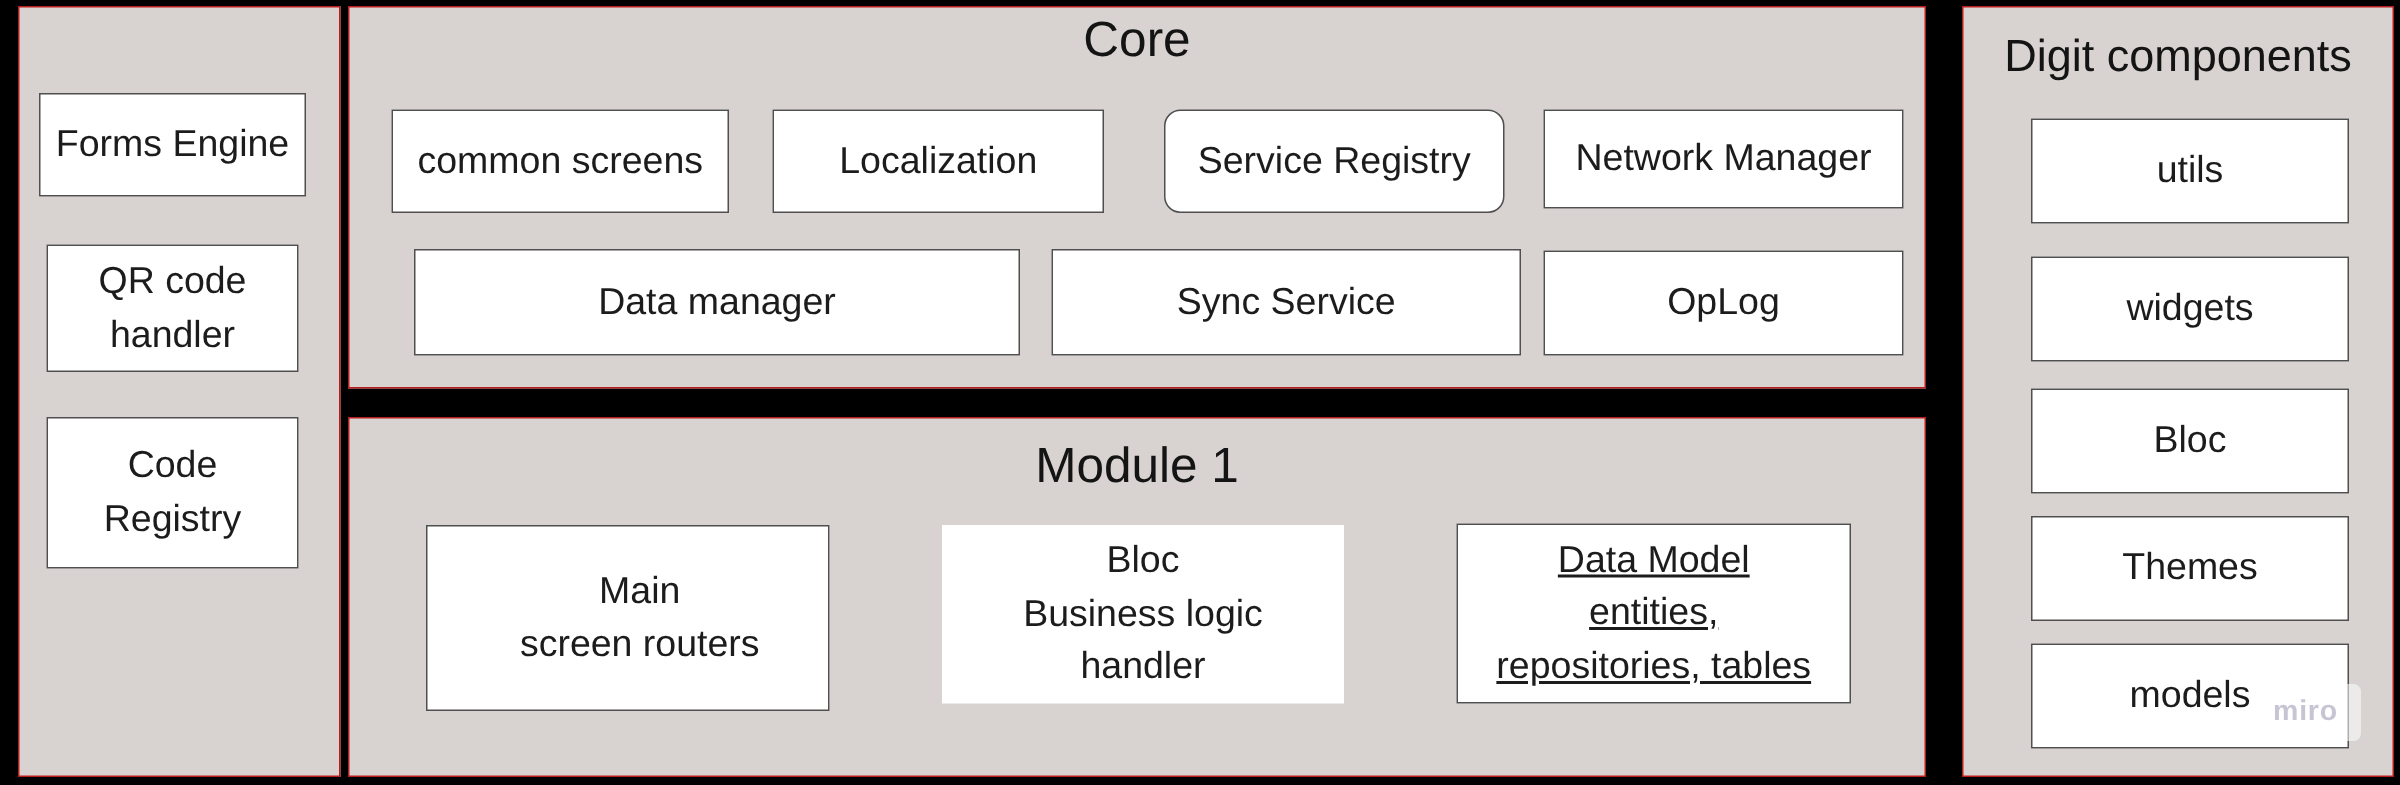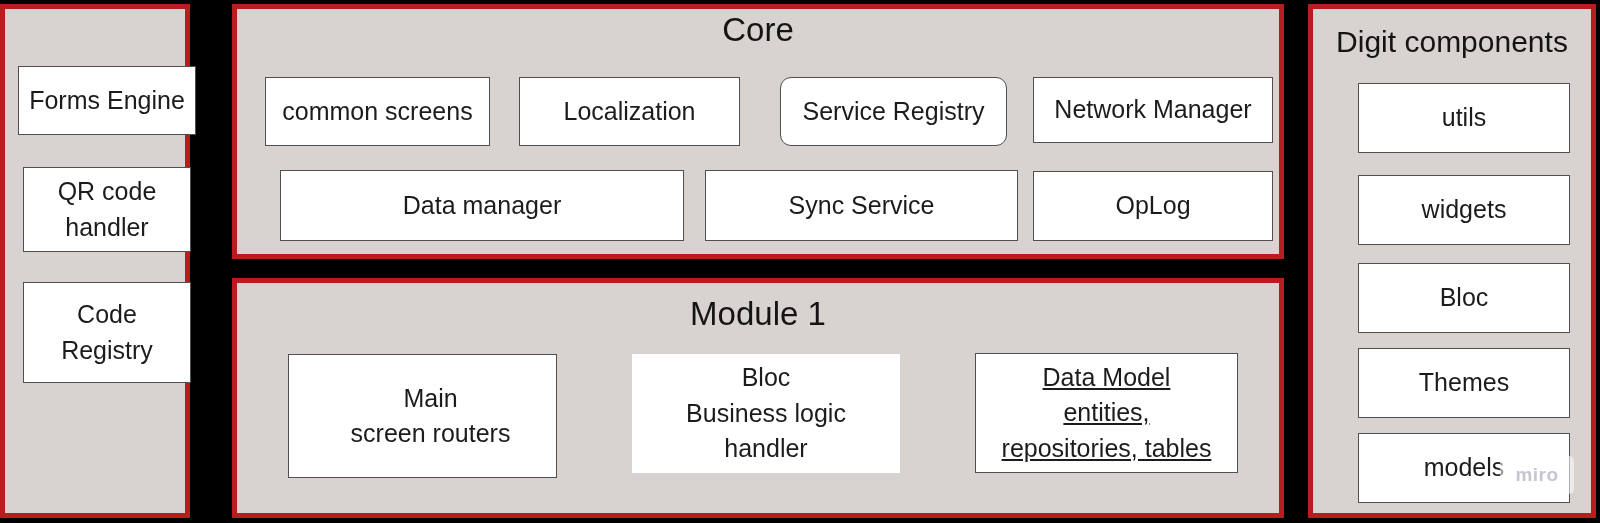--- a/index.html
+++ b/index.html
@@ -13,21 +13,21 @@
     position: relative;
     overflow: hidden;
     font-family: "Liberation Sans", "DejaVu Sans", sans-serif;
     color: #1c1c1c;
   }
   * { box-sizing: border-box; }
 
   .panel {
     position: absolute;
     background: #d8d3d1;
-    border: 5px solid #b91c1c;
+    border: 1px solid #b91c1c;
   }
 
   .section-title {
     position: absolute;
     left: 0;
     width: 100%;
     text-align: center;
     font-size: 33px;
     color: #141414;
     white-space: nowrap;
@@ -44,21 +44,21 @@
     text-align: center;
     font-size: 25px;
     line-height: 1.42;
     color: #1c1c1c;
   }
   .box.borderless { border: none; }
 
   .box .line { display: block; white-space: nowrap; }
 
   
-  #panel-left   { left: 0;    top: 4px;   width: 190px;  height: 514px; }
+  #panel-left   { left: 12px;    top: 4px;   width: 215px;  height: 514px; }
   #box-forms    { left: 13px;   top: 57px;  width: 178px;  height: 69px; }
   #box-qr       { left: 18px;   top: 158px; width: 168px;  height: 85px; }
   #box-codegen  { left: 18px;   top: 273px; width: 168px;  height: 101px; }
 
   
   #panel-core   { left: 232px;  top: 4px;   width: 1052px; height: 255px; }
   #core-title   { top: 2px; }
   #box-common   { left: 28px;   top: 68px;  width: 225px;  height: 69px; }
   #box-local    { left: 282px;  top: 68px;  width: 221px;  height: 69px; }
   #box-sreg     { left: 543px;  top: 68px;  width: 227px;  height: 69px; border-radius: 11px; }

